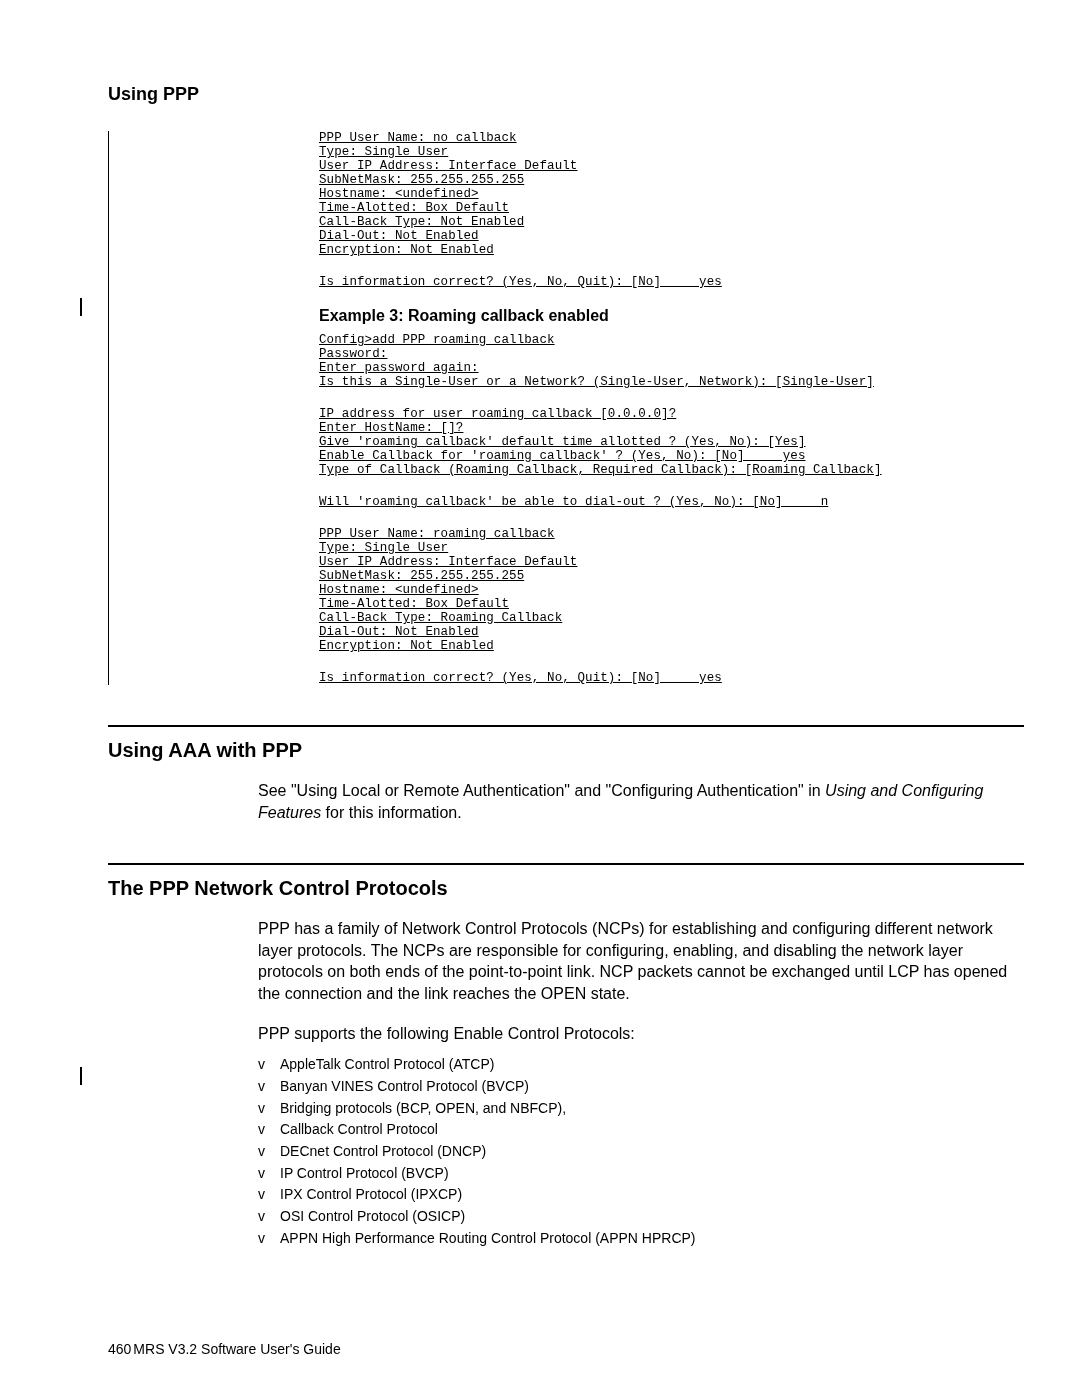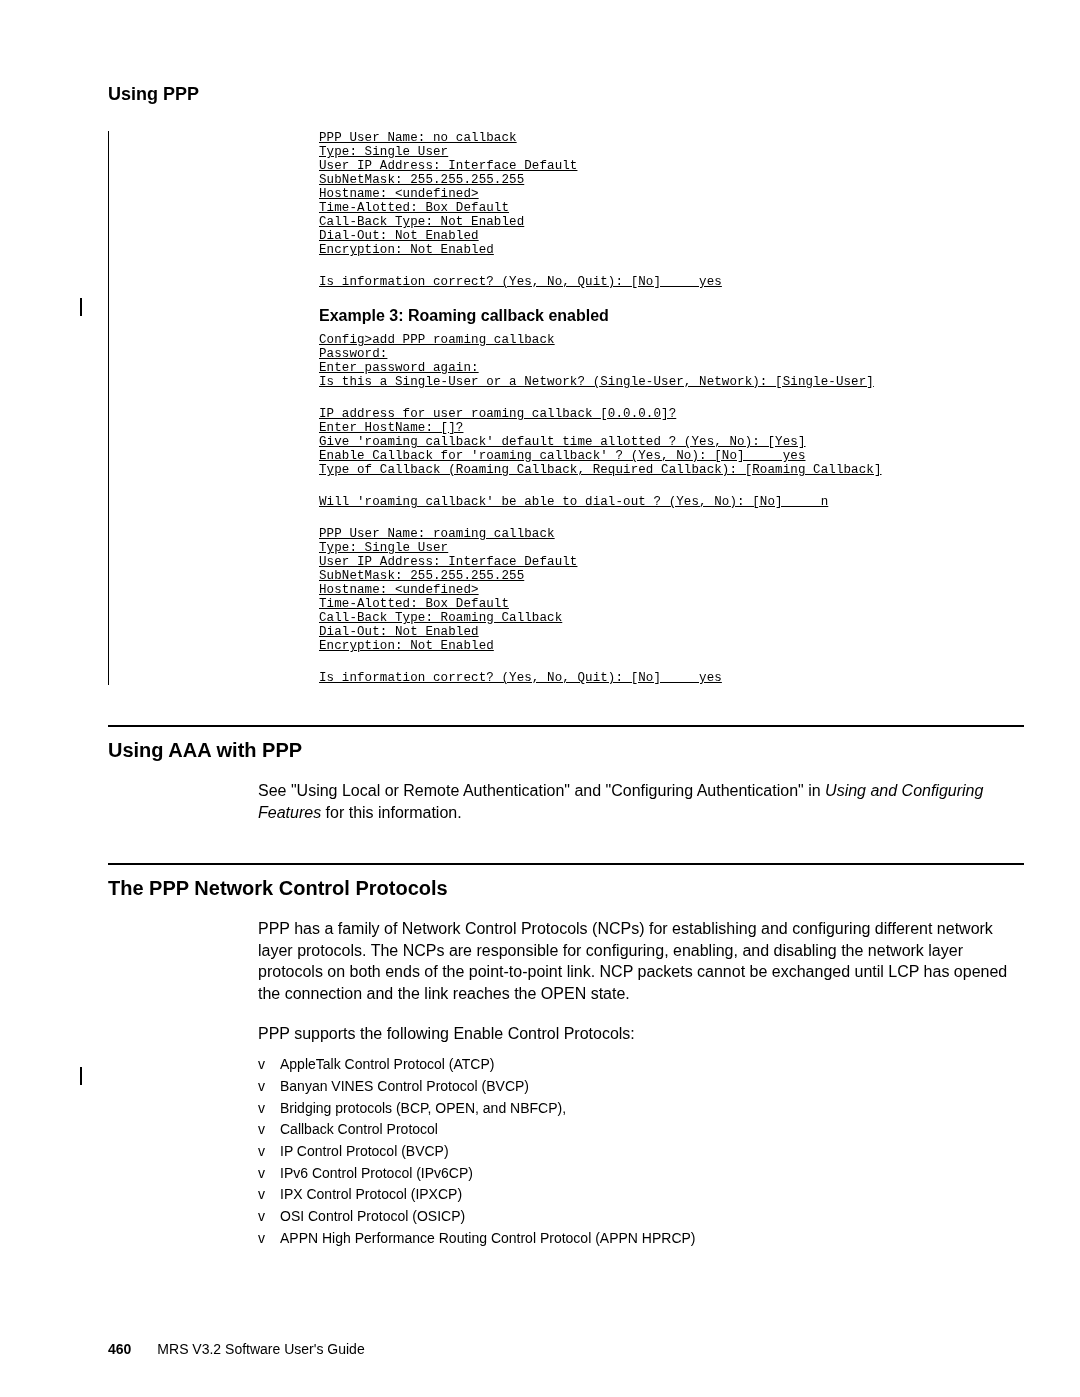--- a/index.html
+++ b/index.html
@@ -70,21 +70,21 @@
     content: "v";
     display: inline-block;
     width: 22px;
   }
   .footer {
     position: absolute;
     left: 108px;
     bottom: 40px;
     font-size: 14px;
   }
-  .footer .page-no { font-weight: bold; margin-right: 26px; }
+  .footer .page-no { font-weight: normal; margin-right: 2px; }
   .revbar-short {
     position: absolute;
     left: 80px;
     width: 1.5px;
     background: #000;
   }
 </style>
 </head>
 <body>
 
@@ -141,22 +141,22 @@
   <hr class="section-rule">
   <h1 class="heading1">The PPP Network Control Protocols</h1>
   <p class="body-text">PPP has a family of Network Control Protocols (NCPs) for establishing and configuring different network layer protocols. The NCPs are responsible for configuring, enabling, and disabling the network layer protocols on both ends of the point-to-point link. NCP packets cannot be exchanged until LCP has opened the connection and the link reaches the OPEN state.</p>
   <p class="body-text" style="margin-top:18px;">PPP supports the following Enable Control Protocols:</p>
 
   <ul class="bullet-list" id="ncp-bullets">
       <li>AppleTalk Control Protocol (ATCP)</li>
       <li>Banyan VINES Control Protocol (BVCP)</li>
       <li>Bridging protocols (BCP, OPEN, and NBFCP),</li>
       <li>Callback Control Protocol</li>
+      <li>DECnet Control Protocol (DNCP)</li>
       <li>IP Control Protocol (BVCP)</li>
-      <li>IPv6 Control Protocol (IPv6CP)</li>
       <li>IPX Control Protocol (IPXCP)</li>
       <li>OSI Control Protocol (OSICP)</li>
       <li>APPN High Performance Routing Control Protocol (APPN HPRCP)</li>
     </ul>
 
 </div>
 
 <div class="footer">
   <span class="page-no">460</span><span>MRS V3.2 Software User's Guide</span>
 </div>

